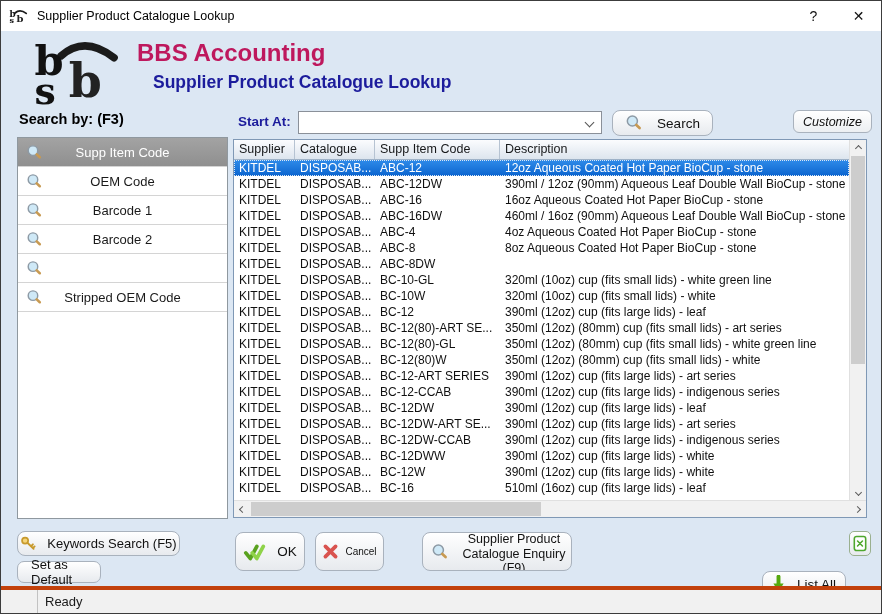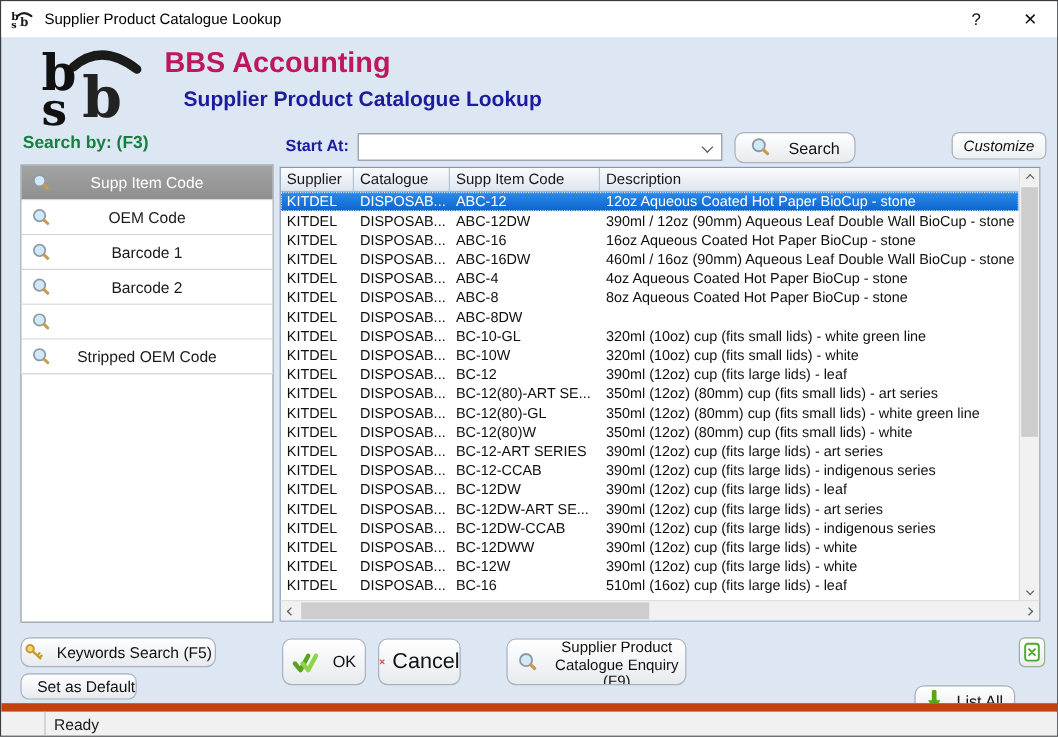--- a/index.html
+++ b/index.html
@@ -13,21 +13,21 @@
   .titlebar { position:absolute; top:0; left:0; right:0; height:30px; background:#ffffff; display:flex; align-items:center; }
   .titlebar-icon { margin-left:8px; width:20px; height:18px; flex:0 0 auto; }
   .titlebar-title { margin-left:8px; font-size:12.5px; color:#000; }
   .tb-btn { width:45px; height:30px; display:flex; align-items:center; justify-content:center; font-size:14px; color:#111; }
   .tb-spacer { margin-left:auto; }
   
   .logo { position:absolute; left:30px; top:34px; width:98px; height:70px; }
   .app-name { position:absolute; left:136px; top:38px; font-size:24px; font-weight:bold; color:#be185d; }
   .screen-title { position:absolute; left:152px; top:71px; font-size:17.5px; font-weight:bold; color:#1c1c9c; }
   
-  .search-by-label { position:absolute; left:18px; top:110px; font-size:14.5px; font-weight:bold; color:#15803d; }
+  .search-by-label { position:absolute; left:18px; top:110px; font-size:14.5px; font-weight:bold; color:#000000; }
   .sidebar { position:absolute; left:16px; top:136px; width:211px; height:382px; background:#fff; border:1px solid #8f989f; }
   .sb-item { position:relative; height:29px; border-bottom:1px solid #d4d4d4; display:flex; align-items:center; background:#fff; cursor:default; }
   .sb-item .mag-icon { position:absolute; left:8px; top:6px; width:17px; height:17px; }
   .sb-label { width:100%; text-align:center; font-size:13px; color:#1a1a1a; }
   .sb-item.selected { background:linear-gradient(#a3a3a3,#8f8f8f); }
   .sb-item.selected .sb-label { color:#fff; }
   
   .start-at-label { position:absolute; left:237px; top:113px; font-size:13.5px; font-weight:bold; color:#1c1c9c; }
   .combo { position:absolute; left:297px; top:110px; width:304px; height:23px; background:#fff; border:1px solid #8a9099; display:flex; align-items:center; }
   .combo input { flex:1; border:none; outline:none; height:100%; font-size:13px; padding:0 4px; font-family:"Liberation Sans", sans-serif; background:transparent; }
@@ -69,29 +69,29 @@
   .sb-arrow .chev { width:5px; height:5px; border-color:#5a5a5a; }
   .vscroll .arr-up { top:0; left:0; }
   .vscroll .arr-down { bottom:0; left:0; }
   .vscroll .thumb { position:absolute; left:1px; right:1px; top:16px; height:208px; background:#cdcdcd; }
   .hscroll .arr-left { left:0; top:0; }
   .hscroll .arr-right { right:0; top:0; }
   .hscroll .thumb { position:absolute; top:1px; bottom:1px; left:17px; width:290px; background:#cdcdcd; }
   
   .keywords-btn { position:absolute; left:16px; top:530px; width:163px; height:25px; gap:10px; }
   .keywords-btn span { font-size:13px; }
-  .set-default-btn { position:absolute; left:16px; top:560px; width:97px; height:22px; border-radius:7px; font-size:13px; justify-content:flex-start; padding-left:13px; }
+  .set-default-btn { position:absolute; left:16px; top:560px; width:84px; height:22px; border-radius:7px; font-size:13px; justify-content:flex-start; padding-left:13px; }
   .ok-btn { position:absolute; left:234px; top:531px; width:70px; height:39px; gap:10px;text-align:right; }
-  .cancel-btn { position:absolute; left:314px; top:531px; width:69px; height:39px; gap:6px; font-size:18px; }
+  .cancel-btn { position:absolute; left:314px; top:531px; width:69px; height:39px; gap:6px; font-size:10px; }
   .enquiry-btn { position:absolute; left:393px; top:531px; width:150px; height:39px; overflow:hidden; justify-content:flex-start; padding-left:8px; gap:8px;margin-left:28px; }
   .enquiry-text { flex:1; text-align:center; font-size:12.5px; line-height:14.5px; padding-top:5px; }
   .listall-btn { position:absolute; left:761px; top:530px; width:84px; height:27px; gap:12px;margin-top:40px; }
   .excel-btn { position:absolute; left:848px; top:530px; width:22px; height:25px; border-radius:5px; border-color:#9ab08f; }
   
-  .statusbar { position:absolute; left:0; right:0; bottom:0; height:27px; background:#f1f1f1; border-top:7px solid #c2410c; display:flex; align-items:center;margin-top:21px; }
+  .statusbar { position:absolute; left:0; right:0; bottom:0; height:27px; background:#f1f1f1; border-top:4px solid #c2410c; display:flex; align-items:center;margin-top:21px; }
   .status-grip { width:37px; height:100%; border-right:1px solid #c2c2c2; }
   .status-text { margin-left:7px; font-size:13px; color:#1a1a1a; }
 </style>
 </head>
 <body>
 
 <div class="window">
 
   <div class="titlebar">
     <svg class="titlebar-icon" viewBox="0 0 100 74">

